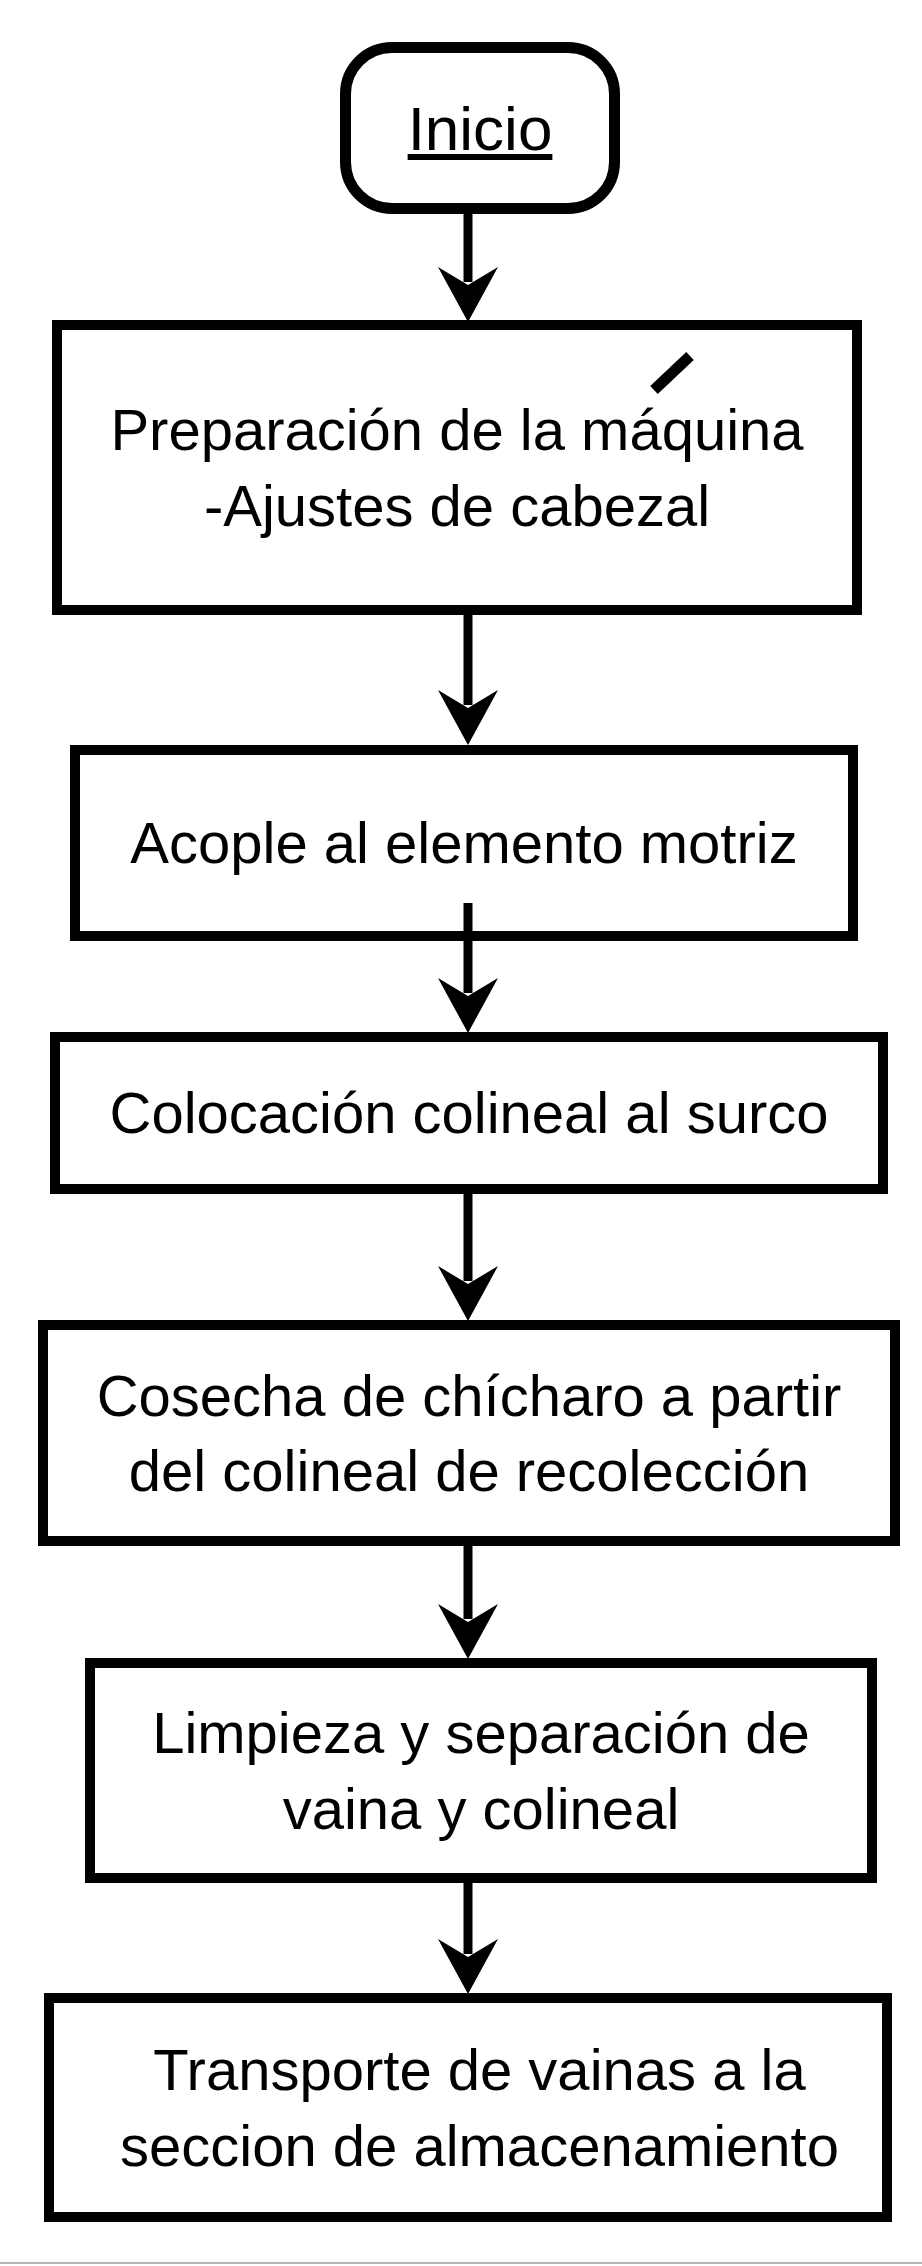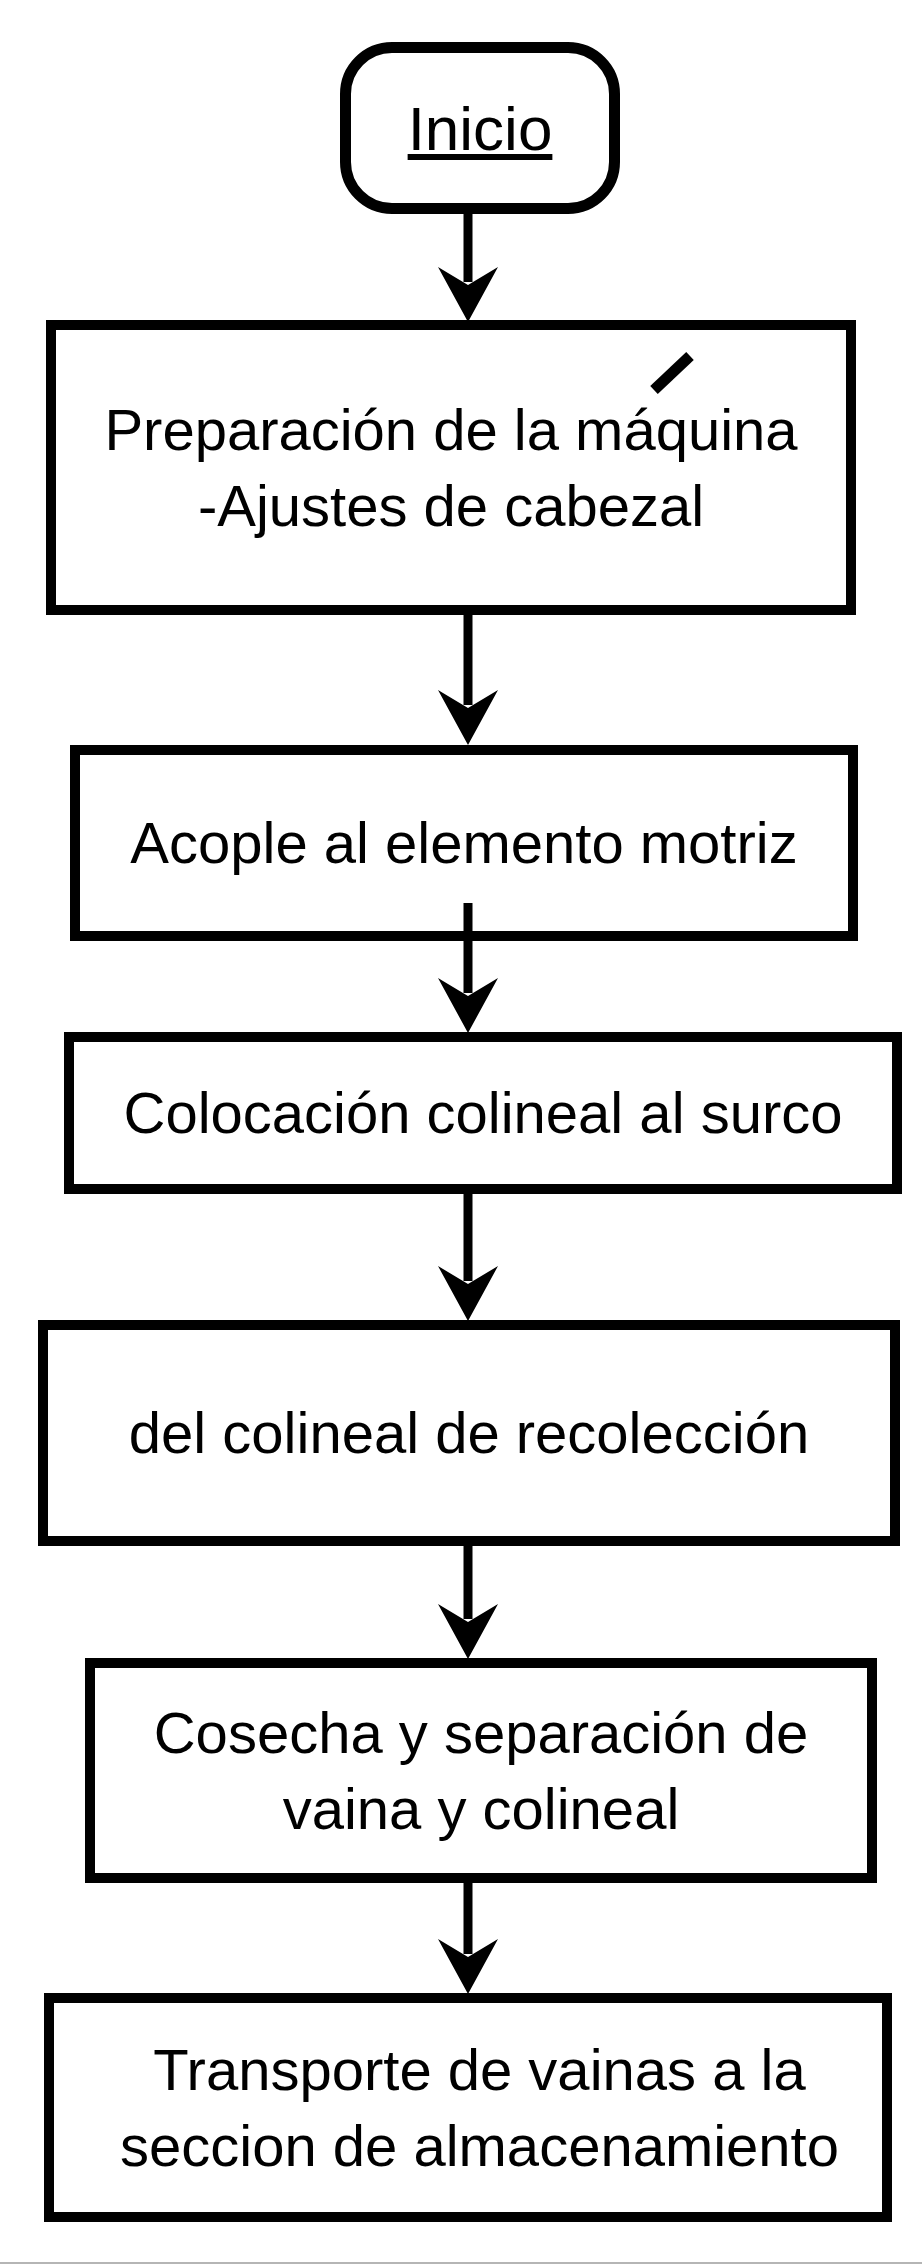--- a/index.html
+++ b/index.html
@@ -71,21 +71,21 @@
 
   <div class="node stadium" style="left:340px; top:42px; width:280px; height:172px;">
     <span>Inicio</span>
   </div>
 
   <svg class="arrow" style="left:437px; top:212px;" width="62" height="110" viewBox="0 0 62 110">
     <rect x="26.5" y="0" width="9" height="70"></rect>
     <path d="M31 110 L1 55 L31 73 L61 55 Z"></path>
   </svg>
 
-  <div class="node box" style="left:46px; top:320px; width:810px; height:295px;">
+  <div class="node box" style="left:52px; top:320px; width:810px; height:295px;">
     <div class="line">Preparación de la máquina</div>
     <div class="line">-Ajustes de cabezal</div>
   </div>
 
   <svg class="stray-accent" viewBox="0 0 48 42">
     <line x1="6" y1="38" x2="42" y2="4" stroke="#000000" stroke-width="11"></line>
   </svg>
 
   <svg class="arrow" style="left:437px; top:613px;" width="62" height="132" viewBox="0 0 62 132">
     <rect x="26.5" y="0" width="9" height="92"></rect>
@@ -94,40 +94,41 @@
 
   <div class="node box" style="left:70px; top:745px; width:788px; height:196px;">
     <div class="line">Acople al elemento motriz</div>
   </div>
 
   <svg class="arrow" style="left:437px; top:903px;" width="62" height="130" viewBox="0 0 62 130">
     <rect x="26.5" y="0" width="9" height="90"></rect>
     <path d="M31 130 L1 75 L31 93 L61 75 Z"></path>
   </svg>
 
-  <div class="node box" style="left:64px; top:1032px; width:838px; height:162px;">
+  <div class="node box" style="left:50px; top:1032px; width:838px; height:162px;">
     <div class="line">Colocación colineal al surco</div>
   </div>
 
   <svg class="arrow" style="left:437px; top:1192px;" width="62" height="129" viewBox="0 0 62 129">
     <rect x="26.5" y="0" width="9" height="89"></rect>
     <path d="M31 129 L1 74 L31 92 L61 74 Z"></path>
   </svg>
 
   <div class="node box" style="left:38px; top:1320px; width:862px; height:226px;">
+    <div class="line">Cosecha de chícharo a partir</div>
     <div class="line">del colineal de recolección</div>
   </div>
 
   <svg class="arrow" style="left:437px; top:1544px;" width="62" height="115" viewBox="0 0 62 115">
     <rect x="26.5" y="0" width="9" height="75"></rect>
     <path d="M31 115 L1 60 L31 78 L61 60 Z"></path>
   </svg>
 
   <div class="node box" style="left:85px; top:1658px; width:792px; height:225px;">
-    <div class="line">Cosecha y separación de</div>
+    <div class="line">Limpieza y separación de</div>
     <div class="line">vaina y colineal</div>
   </div>
 
   <svg class="arrow" style="left:437px; top:1881px;" width="62" height="113" viewBox="0 0 62 113">
     <rect x="26.5" y="0" width="9" height="73"></rect>
     <path d="M31 113 L1 58 L31 76 L61 58 Z"></path>
   </svg>
 
   <div class="node box" style="left:44px; top:1993px; width:848px; height:229px;padding-left:23px;">
     <div class="line">Transporte de vainas a la</div>

